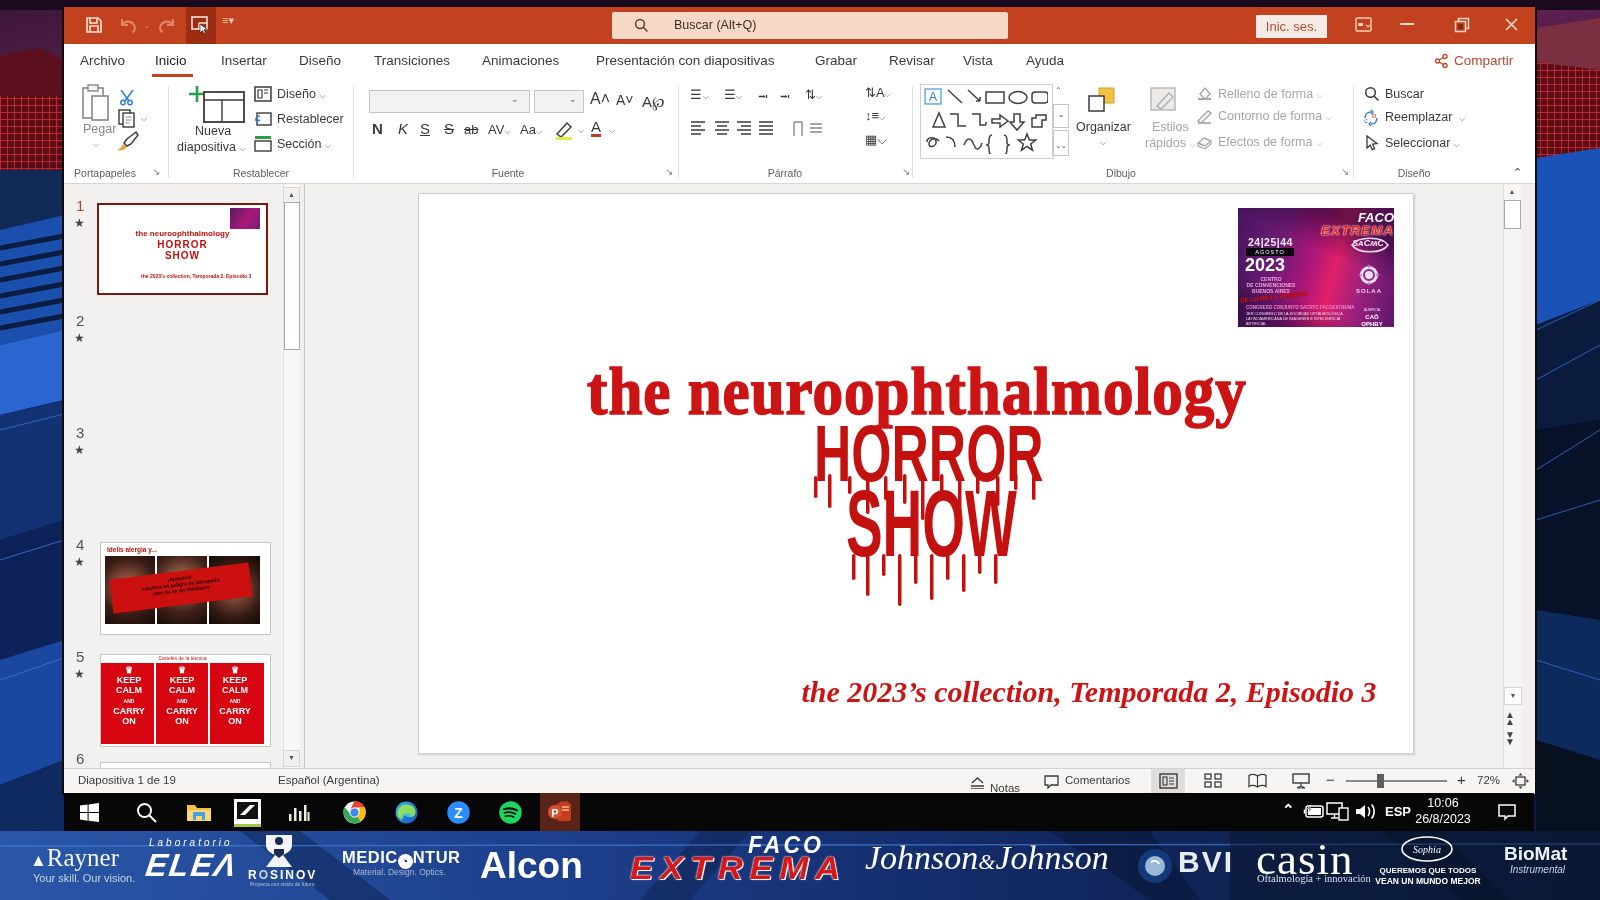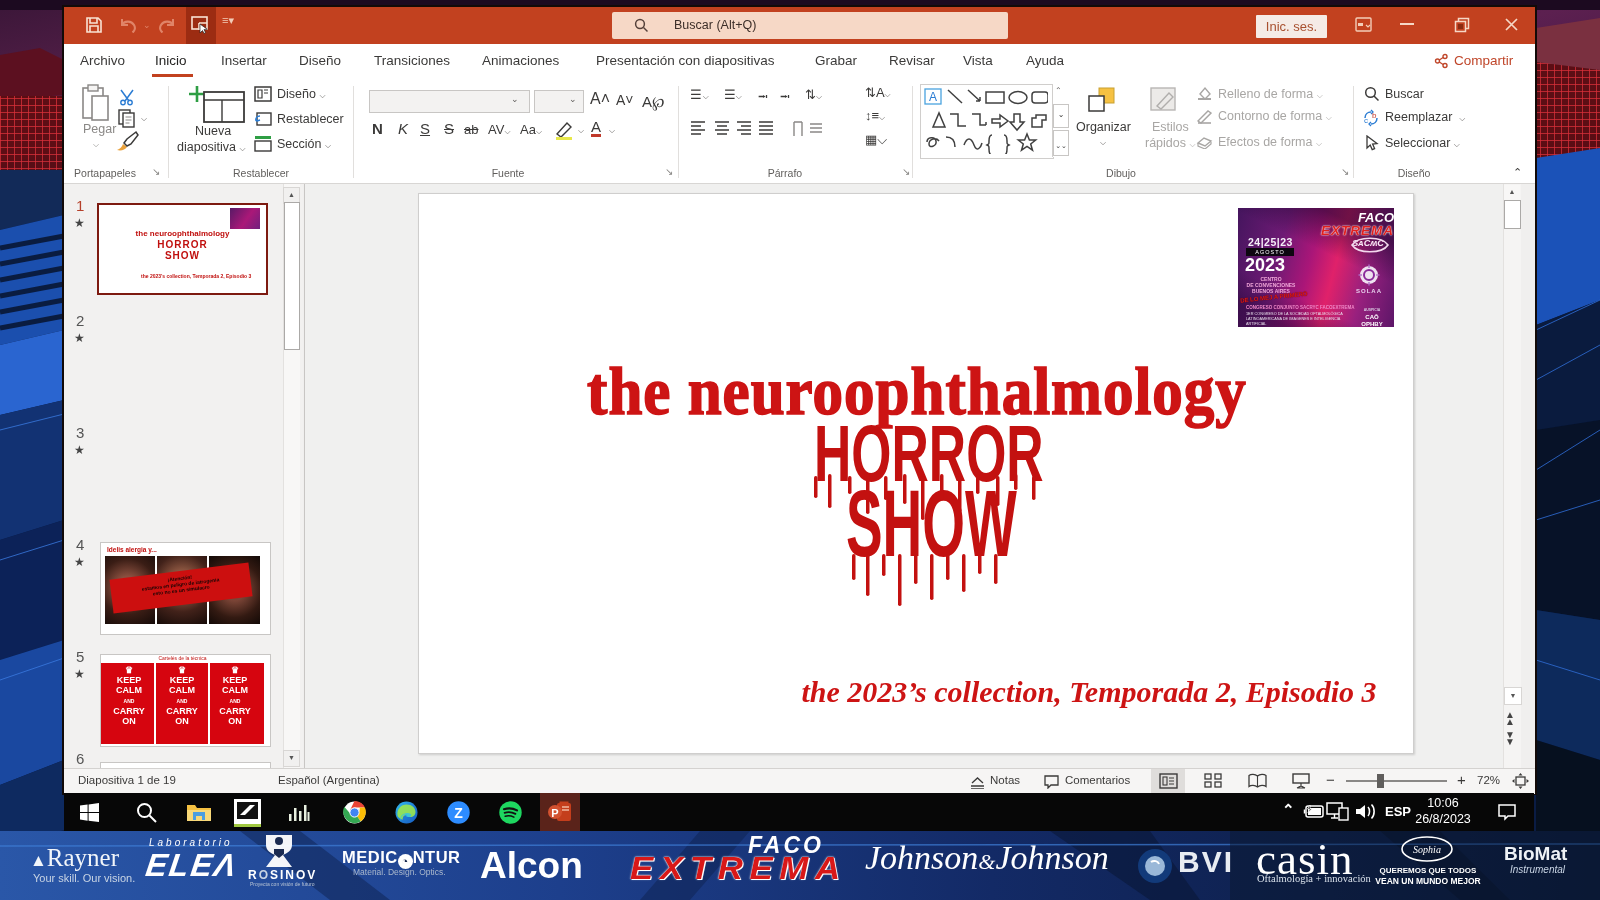--- a/index.html
+++ b/index.html
@@ -452,21 +452,21 @@
         <div class="abs" style="left:220px;top:18px;width:14px;height:146px;background:#fff;border:1px solid #aba9a7"></div>
         <div class="abs" style="left:219px;top:566px;width:15px;height:15px;background:#f1f0ef;border:1px solid #d8d6d4;font-size:7px;color:#555;text-align:center;line-height:14px">▼</div>
       </div>
       <div id="canvas">
         <div id="slide">
 
           <div class="abs" style="left:819px;top:14px;width:156px;height:119px;background:linear-gradient(105deg,#45155e 0%,#6e1a74 28%,#aa1678 46%,#e0216a 60%,#98207e 78%,#5c1668 100%);overflow:hidden">
             <div class="abs" style="left:0;top:0;width:100%;height:100%;background:linear-gradient(205deg,rgba(20,4,40,.55) 0 18%,rgba(0,0,0,0) 40% 70%,rgba(30,6,50,.5) 88% 100%)"></div>
             <div class="abs" style="left:96px;top:2px;width:60px;text-align:right;color:#fff;font-weight:bold;font-style:italic;font-size:13px">FACO</div>
             <div class="abs" style="left:48px;top:15px;width:108px;text-align:right;color:#e02020;font-weight:bold;font-style:italic;font-size:13.5px;letter-spacing:1px;text-shadow:0 0 1px #fff,0 0 2px #fff">EXTREMA</div>
-            <div class="abs" style="left:10px;top:28px;color:#f5eef8;font-size:10.5px;font-weight:bold;letter-spacing:.5px">24|25|23</div>
+            <div class="abs" style="left:10px;top:28px;color:#f5eef8;font-size:10.5px;font-weight:bold;letter-spacing:.5px">24|25|44</div>
             <div class="abs" style="left:8px;top:40px;width:48px;height:8px;background:#0d0710;color:#fff;font-size:5.5px;text-align:center;line-height:8px;letter-spacing:1px">AGOSTO</div>
             <div class="abs" style="left:7px;top:47px;color:#fff;font-size:18px;font-weight:bold">2023</div>
             <div class="abs" style="left:7px;top:68px;width:52px;color:#f0a6d8;font-size:5px;font-weight:bold;text-align:center;line-height:6px">CENTRO<br>DE CONVENCIONES<br>BUENOS AIRES</div>
             <div class="abs" style="left:2px;top:86px;width:70px;color:#e01818;font-size:6px;font-weight:bold;transform:rotate(-6deg);text-shadow:0 0 1px #400">DE LO MEJ A PRIMERO</div>
             <div class="abs" style="left:108px;top:30px;width:44px;text-align:center;color:#f8e8f4;font-size:9px;font-weight:bold;font-style:italic;text-shadow:0 1px 2px #80136a">SᴀCʍC</div>
             <svg class="abs" style="left:112px;top:24px" width="40" height="26" viewBox="0 0 40 26">
               <path d="M2 13C8 4 32 4 38 13C32 22 8 22 2 13Z" fill="none" stroke="#f4d8ee" stroke-width="1.6"></path>
             </svg>
             <svg class="abs" style="left:118px;top:54px" width="26" height="26" viewBox="0 0 26 26">
               <circle cx="13" cy="13" r="9" fill="#f6f2fa" opacity="0.92"></circle>
@@ -525,21 +525,21 @@
         <div class="abs" style="left:1200px;top:547px;font-size:10px;color:#444;line-height:7px">▼<br>▼</div>
       </div>
     </div>
     <div id="statusbar">
       <div class="abs" style="left:14px;top:5px">Diapositiva 1 de 19</div>
       <div class="abs" style="left:214px;top:5px">Español (Argentina)</div>
       <svg class="abs" style="left:905px;top:5px" width="17" height="15" viewBox="0 0 17 15">
         <path d="M2 12h13M2 15h13" stroke="#3b3a39" stroke-width="1.3"></path>
         <path d="M3 9l5.5-5 5.5 5" fill="none" stroke="#3b3a39" stroke-width="1.3"></path>
       </svg>
-      <div class="abs" style="left:926px;top:5px">Notas</div>
+      <div class="abs" style="left:926px;top:13px">Notas</div>
       <svg class="abs" style="left:979px;top:5px" width="17" height="15" viewBox="0 0 17 15">
         <path d="M2 2h13v9H8l-3 3v-3H2z" fill="none" stroke="#3b3a39" stroke-width="1.3"></path>
       </svg>
       <div class="abs" style="left:1001px;top:5px">Comentarios</div>
       <div class="abs" style="left:1087px;top:0px;width:34px;height:24px;background:#dfddDb"></div>
       <svg class="abs" style="left:1095px;top:4px" width="19" height="16" viewBox="0 0 19 16">
         <rect x="1" y="1" width="17" height="14" fill="none" stroke="#3b3a39" stroke-width="1.4"></rect>
         <rect x="4" y="4" width="4" height="8" fill="none" stroke="#3b3a39" stroke-width="1.1"></rect>
         <path d="M10 5h5M10 8h5M10 11h5" stroke="#3b3a39" stroke-width="1.1"></path>
       </svg>

